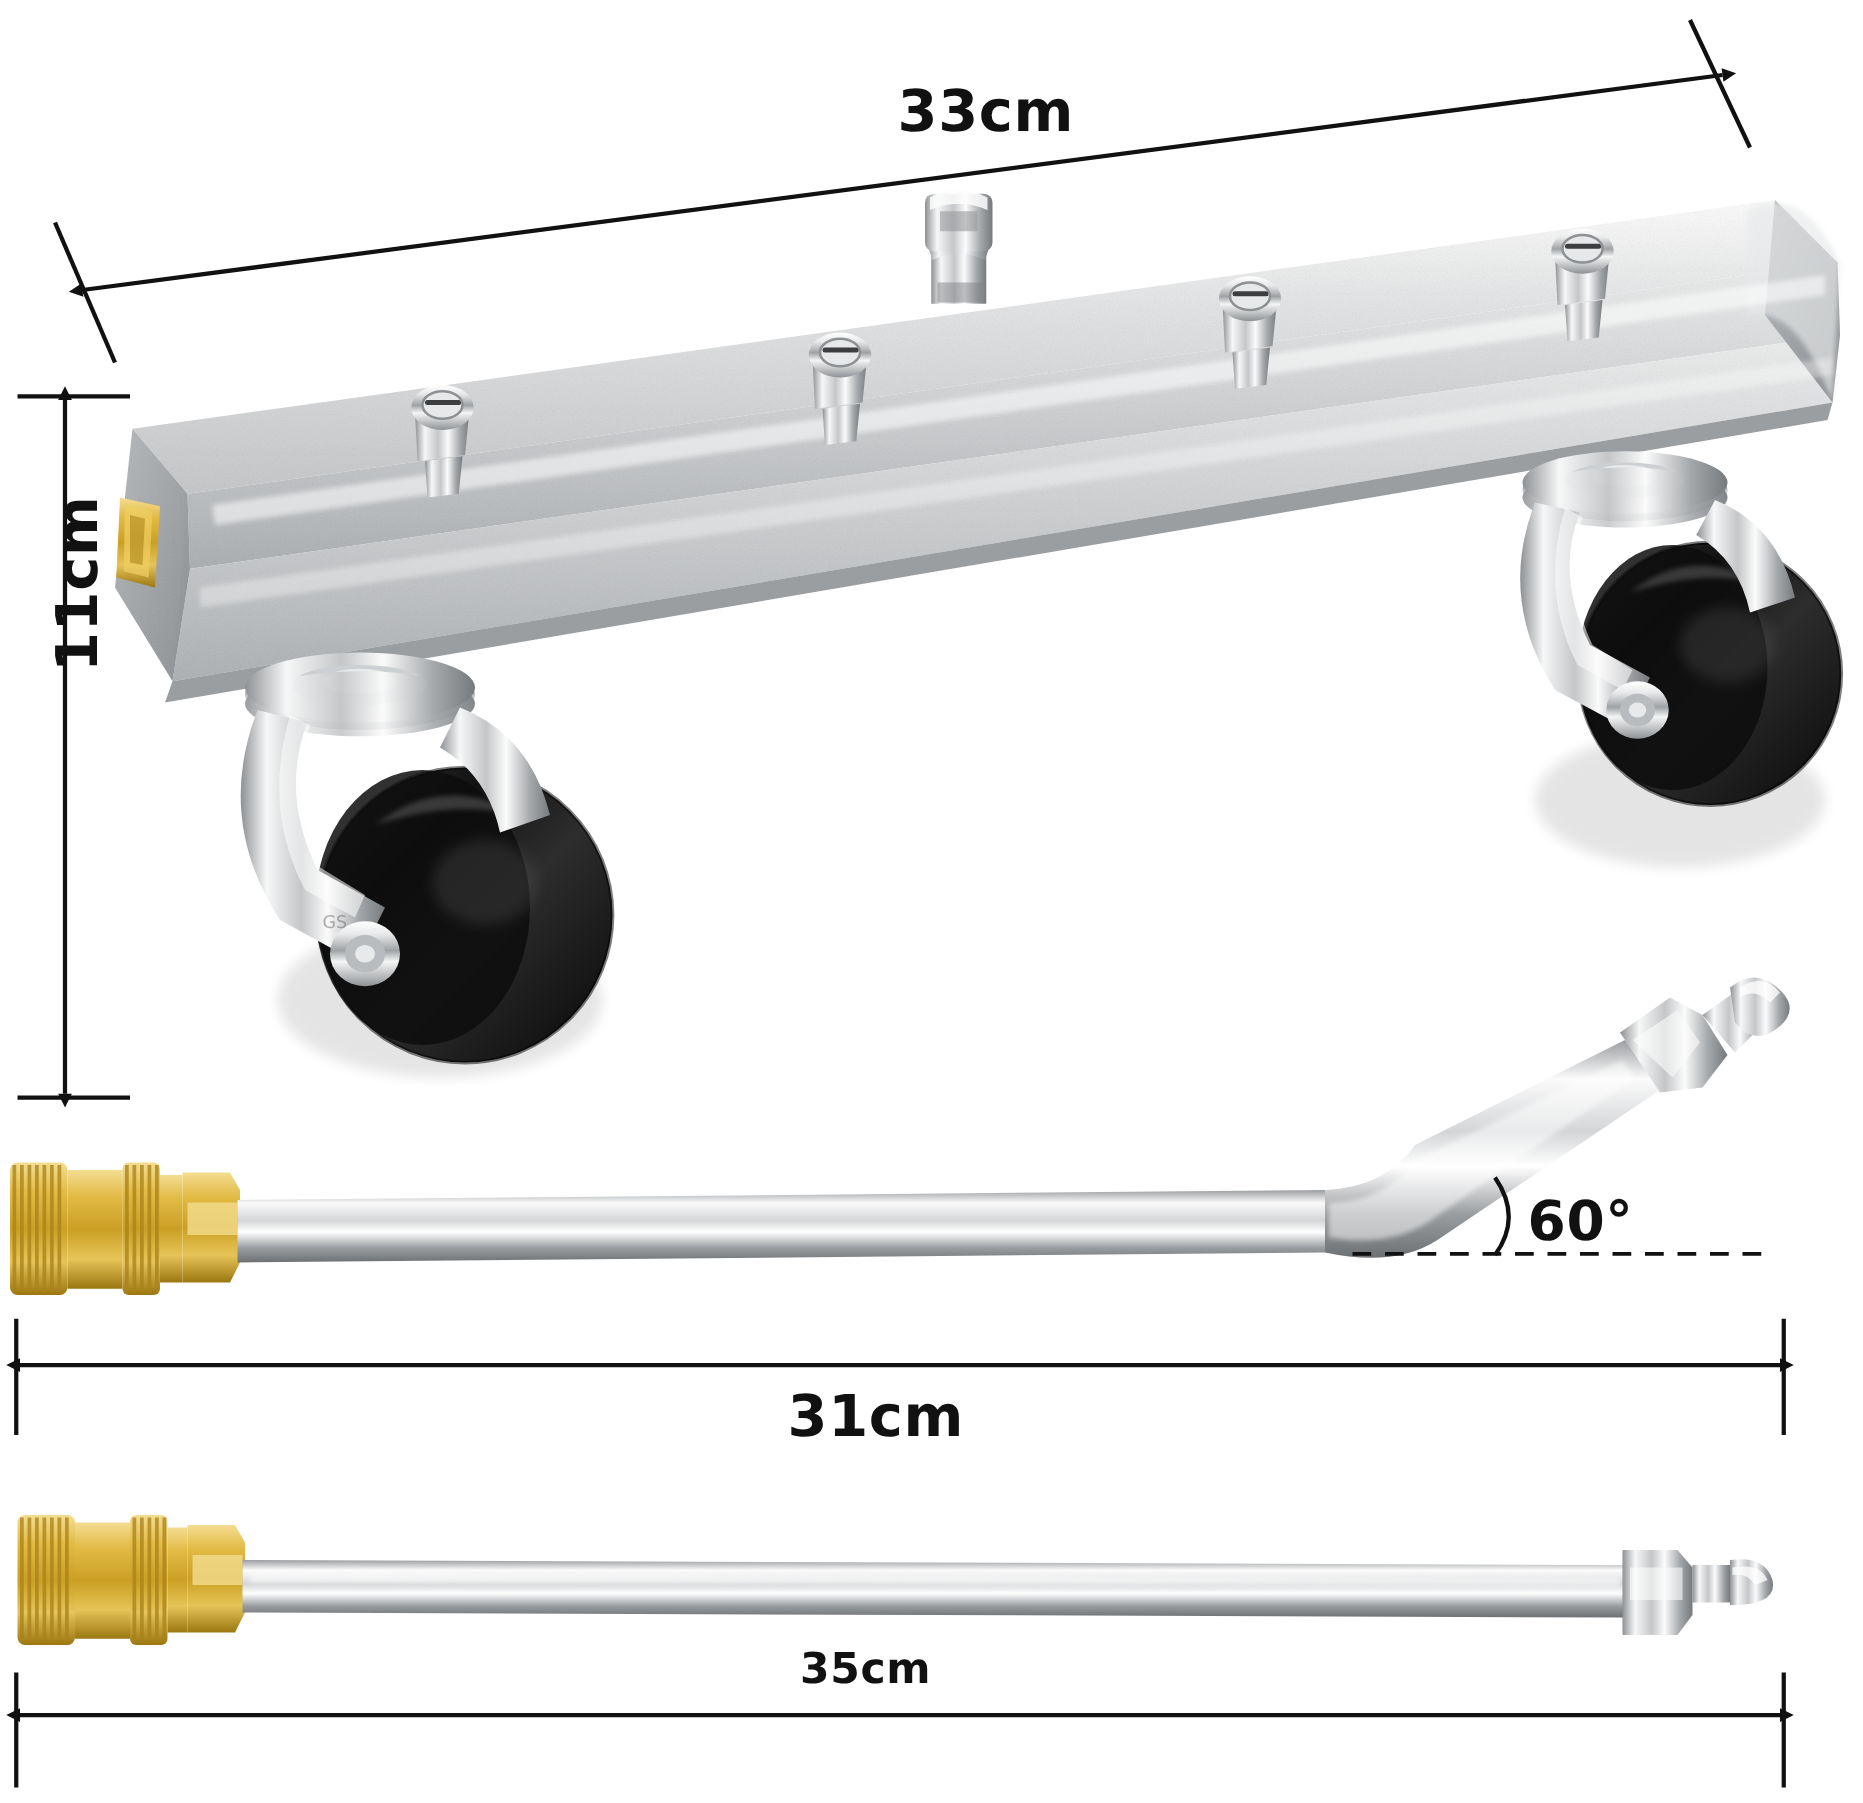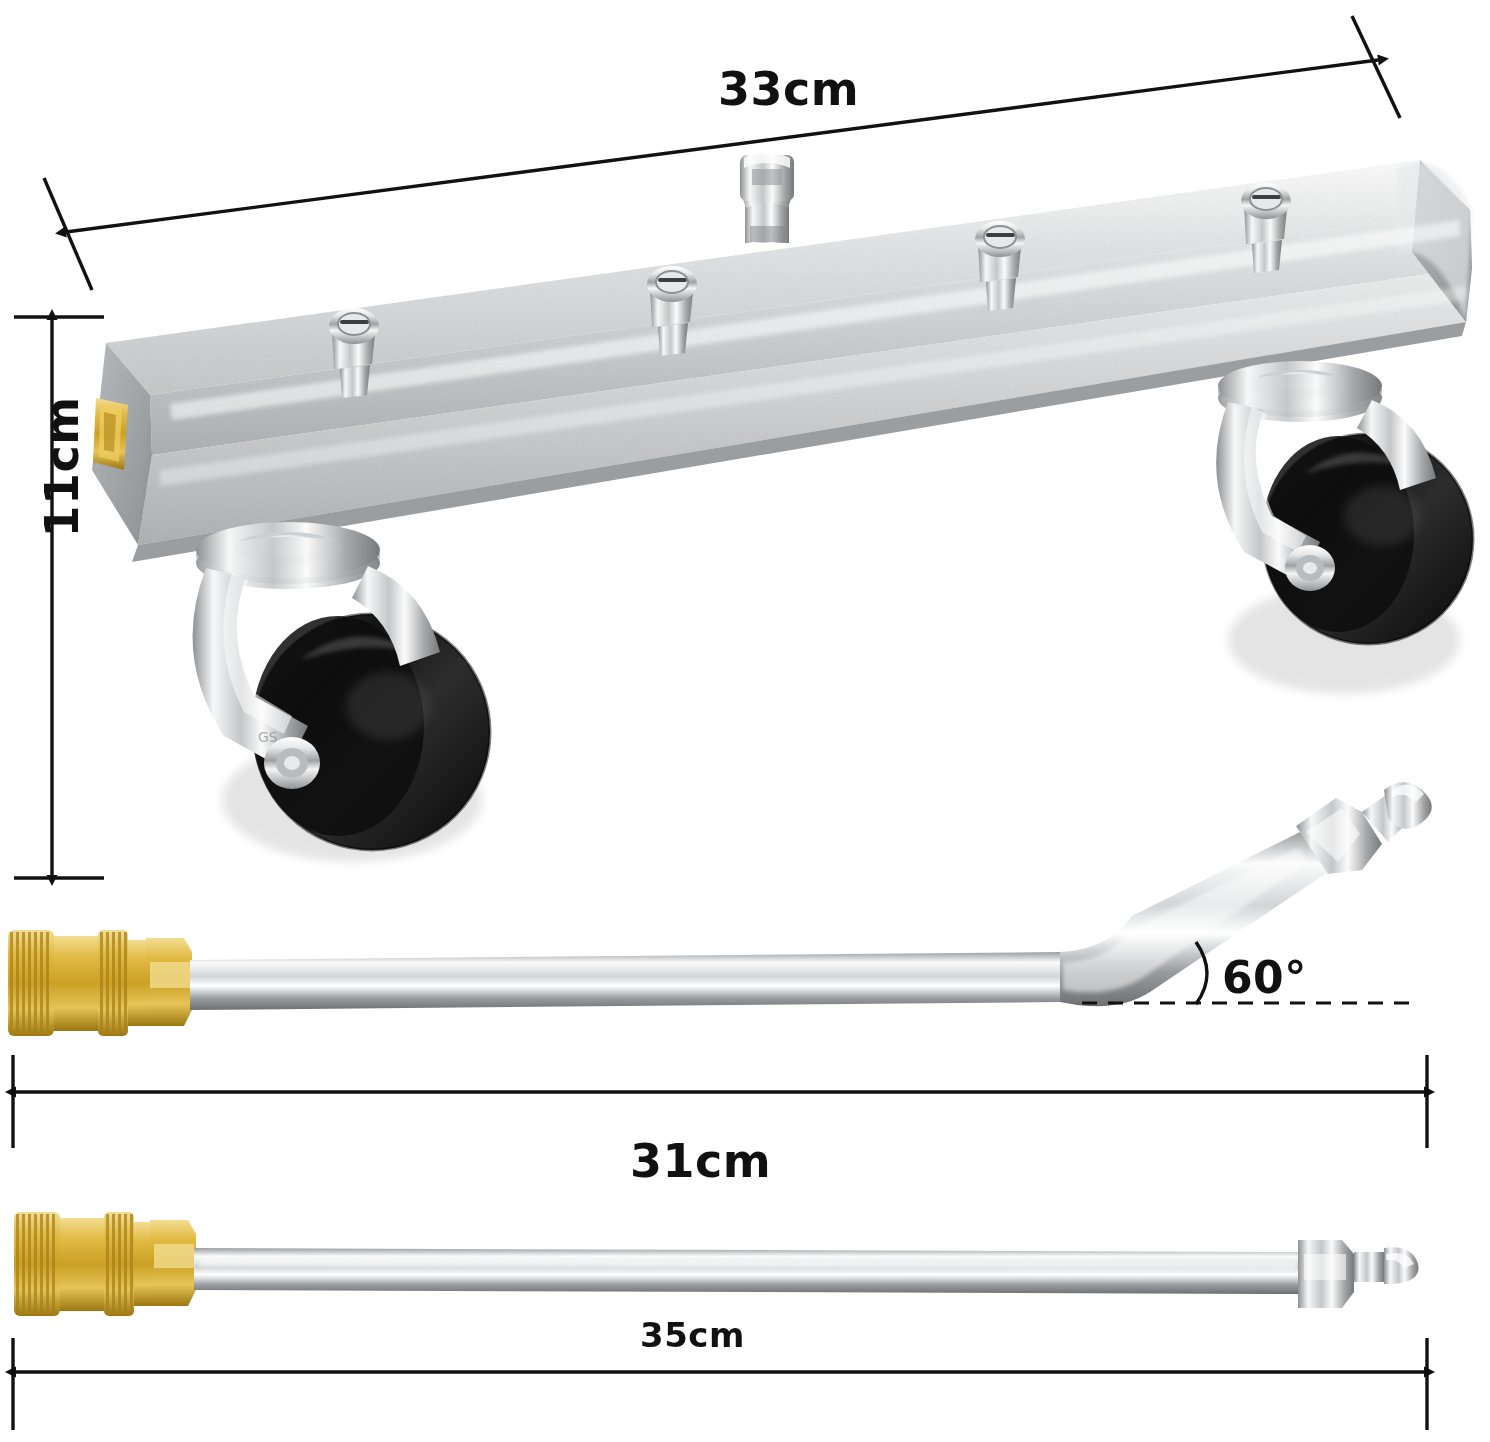--- a/index.html
+++ b/index.html
@@ -4,21 +4,21 @@
 <style>
   html,body{margin:0;padding:0;background:#fff;}
   body{width:1490px;height:1442px;position:relative;overflow:hidden;
        font-family:"DejaVu Sans","Liberation Sans",sans-serif;}
   .stage{position:absolute;inset:0;width:1490px;height:1442px;background:#ffffff;}
   .layer{position:absolute;inset:0;width:100%;height:100%;}
   .dimlabel{position:absolute;color:#111;font-weight:700;letter-spacing:.5px;
             white-space:nowrap;user-select:none;}
   #lbl-33{left:718px;top:62px;font-size:46px;}
   #lbl-11{left:-9px;top:440px;font-size:46px;transform:rotate(-90deg);transform-origin:center center;}
-  #lbl-31{left:630px;top:1134px;font-size:46px;text-align:right;}
+  #lbl-31{left:630px;top:1106px;font-size:46px;text-align:right;}
   #lbl-35{left:640px;top:1315px;font-size:34px;}
   #lbl-30{left:1222px;top:952px;font-size:44px;}
 </style>
 </head>
 <body>
 
 <div class="stage">
 
   <svg class="layer" viewBox="0 0 1490 1442" preserveAspectRatio="none">
     <defs>

